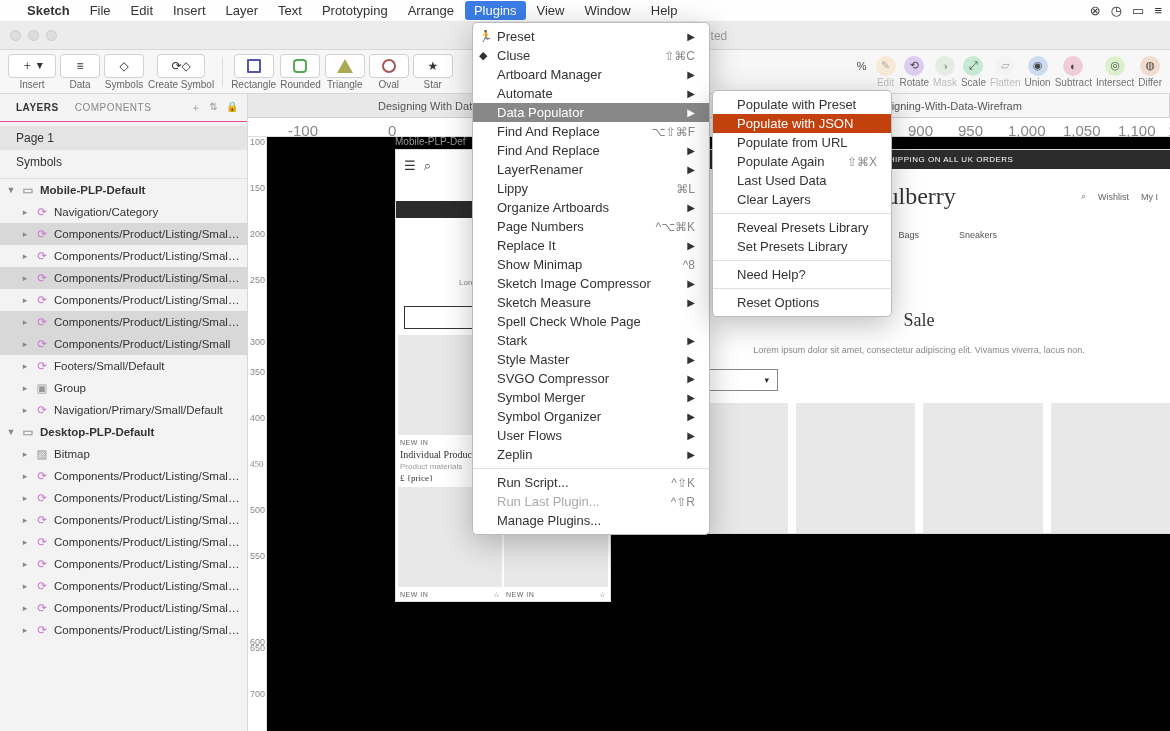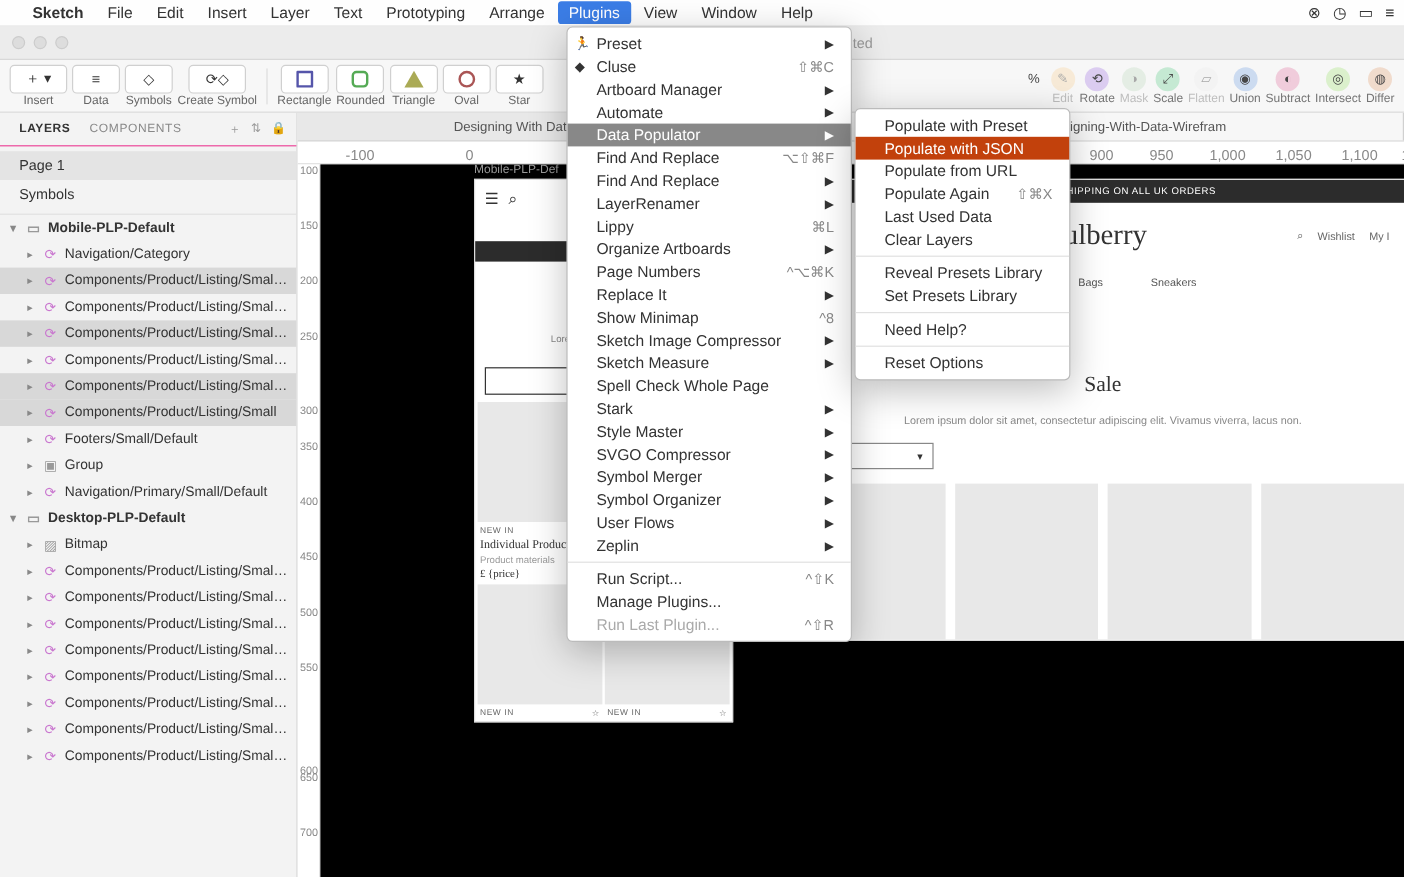--- a/index.html
+++ b/index.html
@@ -60,21 +60,21 @@
 .layer-row .icon.grp { color: #999; }
 .layer-row .icon.img { color: #999; }
 .layer-row .name { white-space: nowrap; overflow: hidden; text-overflow: ellipsis; flex: 1; }
 .layer-row.indent { padding-left: 20px; }
 
 
 .canvas-wrap { flex: 1; position: relative; background: #f0f0f0; overflow: hidden; }
 .doc-tabs { height: 24px; background: #e8e8e8; border-bottom: 1px solid #d0d0d0; display: flex; }
 .doc-tab { flex: 1; border-right: 1px solid #d0d0d0; display: flex; align-items: center; justify-content: center; font-size: 11px; color: #555; padding: 0 8px; }
 .doc-tab.active { background: #f7f7f7; }
-.ruler-h { height: 19px; background: #fff; border-bottom: 1px solid #ddd; display: flex; font-size: 12px; color: #888; position: relative; padding-left: 19px; }
+.ruler-h { height: 19px; background: #fff; border-bottom: 1px solid #ddd; display: flex; font-size: 15px; color: #888; position: relative; padding-left: 19px; }
 .ruler-h .tick { position: absolute; top: 4px; }
 .ruler-v { position: absolute; left: 0; top: 43px; bottom: 0; width: 19px; background: #fff; border-right: 1px solid #ddd; }
 .ruler-v .tick { position: absolute; left: 2px; font-size: 9px; color: #888; }
 .canvas { position: absolute; left: 19px; top: 43px; right: 0; bottom: 0; background: #000000; }
 
 
 .art-label { position: absolute; font-size: 10px; color: #999; }
 .artboard-mobile { position: absolute; left: 128px; top: 12px; width: 216px; background: #fff; border: 1px solid #ddd; }
 .mob-head { display: flex; padding: 8px; gap: 8px; font-size: 13px; }
 .mob-cats { display: flex; font-size: 10px; color: #666; padding: 4px 8px; gap: 20px; justify-content: center; }
@@ -385,21 +385,21 @@
         <span class="tick" style="left: 920px;">1,150</span>
       </div>
     <div class="ruler-v" id="ruler-v">
         <span class="tick" style="top: 0px;">100</span>
         <span class="tick" style="top: 46px;">150</span>
         <span class="tick" style="top: 92px;">200</span>
         <span class="tick" style="top: 138px;">250</span>
         <span class="tick" style="top: 184px; margin-top: 16px;">300</span>
         <span class="tick" style="top: 230px; text-align: right;">350</span>
         <span class="tick" style="top: 276px;">400</span>
-        <span class="tick" style="top: 322px;">450</span>
+        <span class="tick" style="top: 322px; font-family: Liberation Serif, serif;">450</span>
         <span class="tick" style="top: 368px;">500</span>
         <span class="tick" style="top: 414px;">550</span>
         <span class="tick" style="top: 460px; margin-top: 40px;">600</span>
         <span class="tick" style="top: 506px;">650</span>
         <span class="tick" style="top: 552px;">700</span>
       </div>
     <div class="canvas">
       <div class="art-label" style="left:128px; top:-1px;">Mobile-PLP-Def</div>
 
       <div class="artboard-mobile">
@@ -578,27 +578,27 @@
     </div>
     <div class="mi">
       <span>Zeplin</span>
       <span class="arrow">▶</span>
     </div>
     <div class="sep"></div>
     <div class="mi">
       <span>Run Script...</span>
       <span class="sc">^⇧K</span>
     </div>
-    <div class="mi">
-      <span>Manage Plugins...</span>
-    </div>
     <div class="mi dis">
       <span>Run Last Plugin...</span>
       <span class="sc">^⇧R</span>
     </div>
+    <div class="mi">
+      <span>Manage Plugins...</span>
+    </div>
   </div>
 
 <div class="dropdown submenu" id="submenu">
     <div class="mi">
       <span>Populate with Preset</span>
     </div>
     <div class="mi hl">
       <span>Populate with JSON</span>
     </div>
     <div class="mi">

